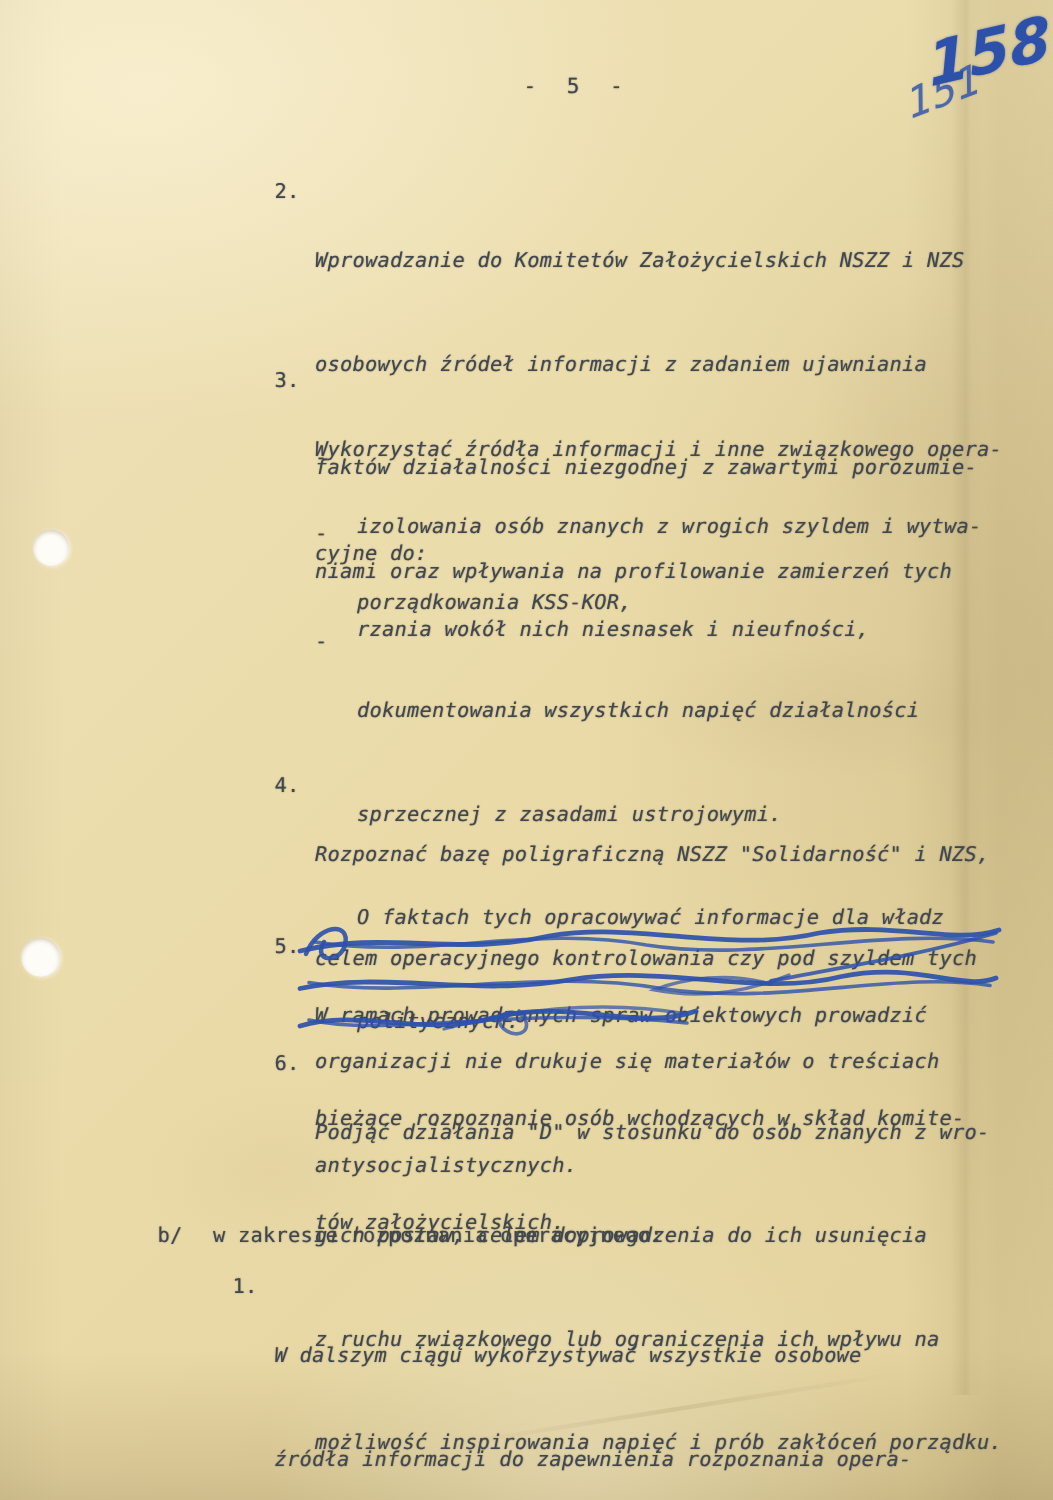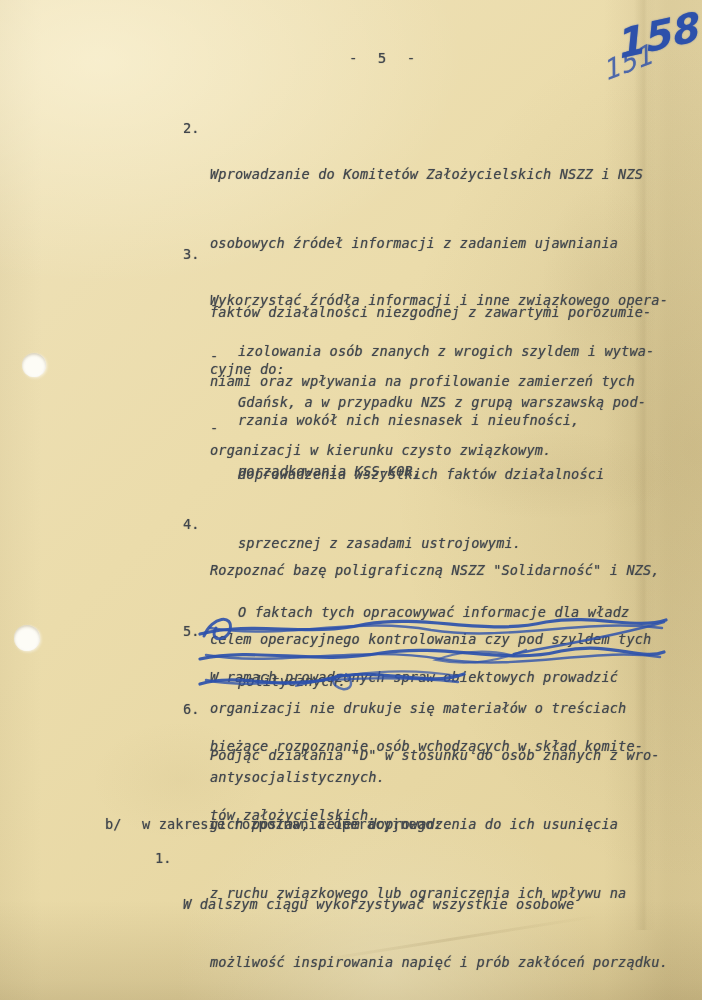--- a/index.html
+++ b/index.html
@@ -99,21 +99,20 @@
     <span class="hw hw-over">158</span>
   </div>
 
   <div class="item typed" style="top:117px">
     <span class="num">2.</span>
     <div class="txt">
       <div>Wprowadzanie do Komitetów Założycielskich NSZZ i NZS</div>
       <div>osobowych źródeł informacji z zadaniem ujawniania</div>
       <div>faktów działalności niezgodnej z zawartymi porozumie-</div>
       <div>niami oraz wpływania na profilowanie zamierzeń tych</div>
-      <div>organizacji w kierunku czysto związkowym.</div>
     </div>
   </div>
 
   <div class="item typed" style="top:243px">
     <span class="num">3.</span>
     <div class="txt">
       <div>Wykorzystać źródła informacji i inne związkowego opera-</div>
       <div>cyjne do:</div>
     </div>
   </div>
@@ -122,29 +121,28 @@
     <span class="dash">-</span>
     <div class="txt">
       <div>izolowania osób znanych z wrogich szyldem i wytwa-</div>
       <div>rzania wokół nich niesnasek i nieufności,</div>
     </div>
   </div>
 
   <div class="item bullet typed" style="top:345px">
     <span class="dash">-</span>
     <div class="txt">
-      <div>Gdańsk, a w przypadku NZS z grupą warszawską pod-</div>
       <div>porządkowania KSS-KOR,</div>
     </div>
   </div>
 
   <div class="item bullet typed" style="top:417px">
     <span class="dash">-</span>
     <div class="txt">
-      <div>doprowadzenia wszystkich faktów działalności</div>
+      <div>dokumentowania wszystkich napięć działalności</div>
       <div>sprzecznej z zasadami ustrojowymi.</div>
       <div>O faktach tych opracowywać informacje dla władz</div>
       <div>politycznych.</div>
     </div>
   </div>
 
   <div class="item typed" style="top:513px">
     <span class="num">4.</span>
     <div class="txt">
       <div>Rozpoznać bazę poligraficzną NSZZ "Solidarność" i NZS,</div>
@@ -189,16 +187,17 @@
 
   <div class="item typed" style="top:813px">
     <span class="sec-label">b/</span>
     <span class="sec-head">w zakresie rozpoznania operacyjnego:</span>
   </div>
 
   <div class="item b1 typed" style="top:847px">
     <span class="num">1.</span>
     <div class="txt">
       <div>W dalszym ciągu wykorzystywać wszystkie osobowe</div>
+      <div>źródła informacji do zapewnienia rozpoznania opera-</div>
     </div>
   </div>
 
 </div>
 
 </body></html>

